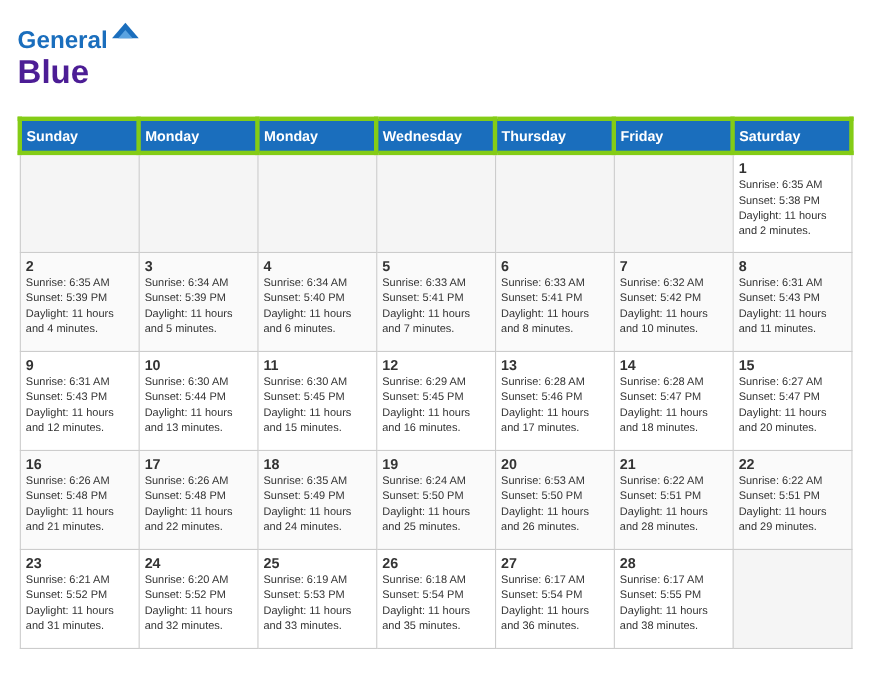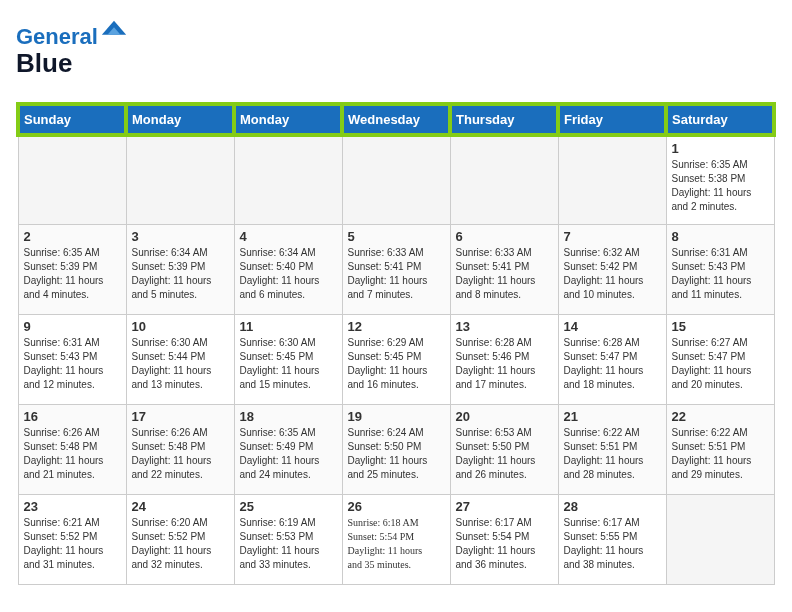--- a/index.html
+++ b/index.html
@@ -94,21 +94,21 @@
 
 <div class="header">
   <div class="logo">
     <div>
       <div class="logo-text">
         <span>General</span><svg class="logo-icon" viewBox="0 0 30 30" xmlns="http://www.w3.org/2000/svg">
             <polygon points="2,20 15,5 28,20" fill="#1a6ebd"></polygon>
             <polygon points="8,20 15,12 22,20" fill="#5ba3e0"></polygon>
           </svg>
       </div>
-      <div class="logo-text" style="color:#0f172a; font-size:26px;">Blue</div>
+      <div class="logo-text" style="color:#4c1d95; font-size:30px;">Blue</div>
     </div>
   </div>
 </div>
 
 <table class="calendar">
   <thead>
     <tr id="header-row">
         <th>Sunday</th>
         <th>Monday</th>
         <th>Monday</th>
@@ -304,21 +304,21 @@
         </td>
         <td>
           <span class="day-num">25</span>
           <div class="day-info" style="white-space: pre-line;">Sunrise: 6:19 AM
 Sunset: 5:53 PM
 Daylight: 11 hours
 and 33 minutes.</div>
         </td>
         <td>
           <span class="day-num">26</span>
-          <div class="day-info" style="white-space: pre-line; font-family: Liberation Serif, serif;">Sunrise: 6:18 AM
+          <div class="day-info" style="white-space: pre-line;">Sunrise: 6:18 AM
 Sunset: 5:54 PM
 Daylight: 11 hours
 and 35 minutes.</div>
         </td>
         <td>
           <span class="day-num">27</span>
           <div class="day-info" style="white-space: pre-line;">Sunrise: 6:17 AM
 Sunset: 5:54 PM
 Daylight: 11 hours
 and 36 minutes.</div>

